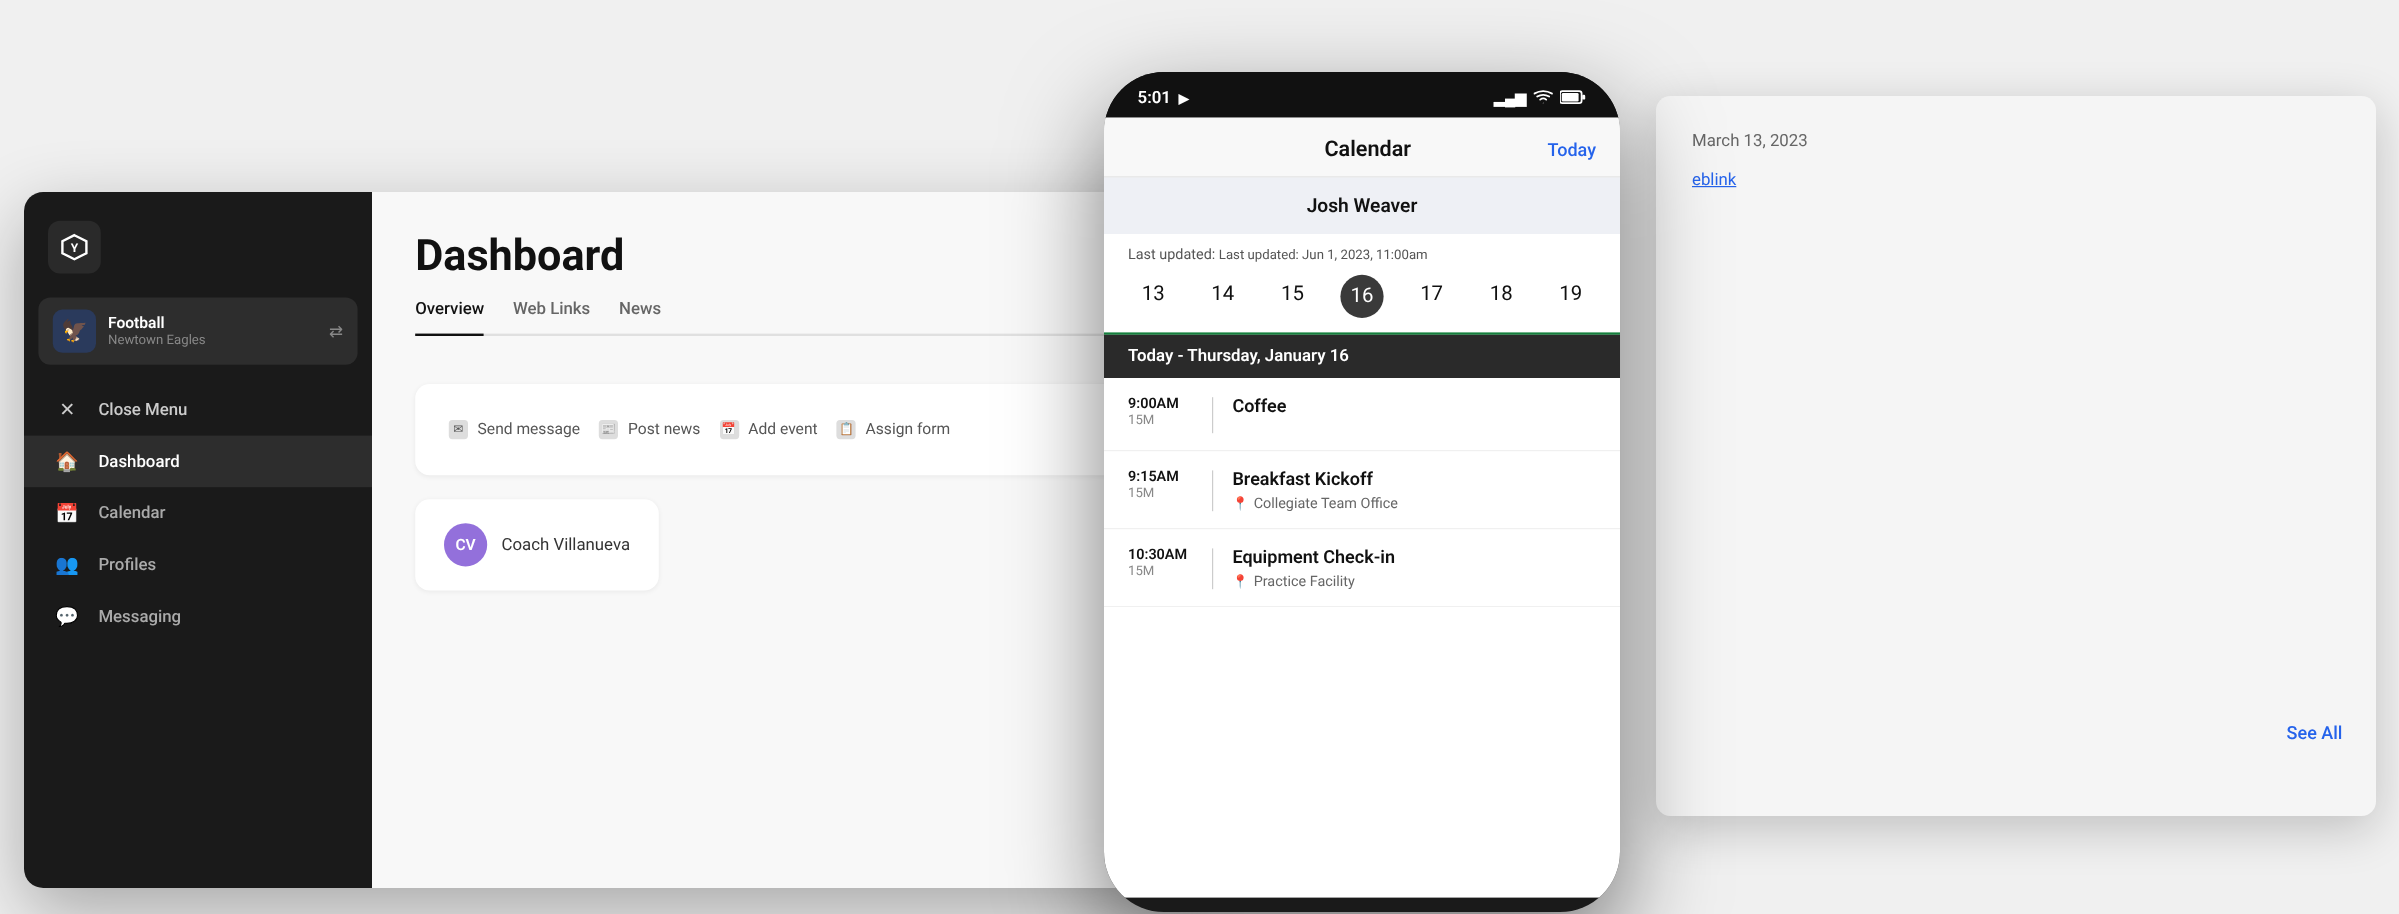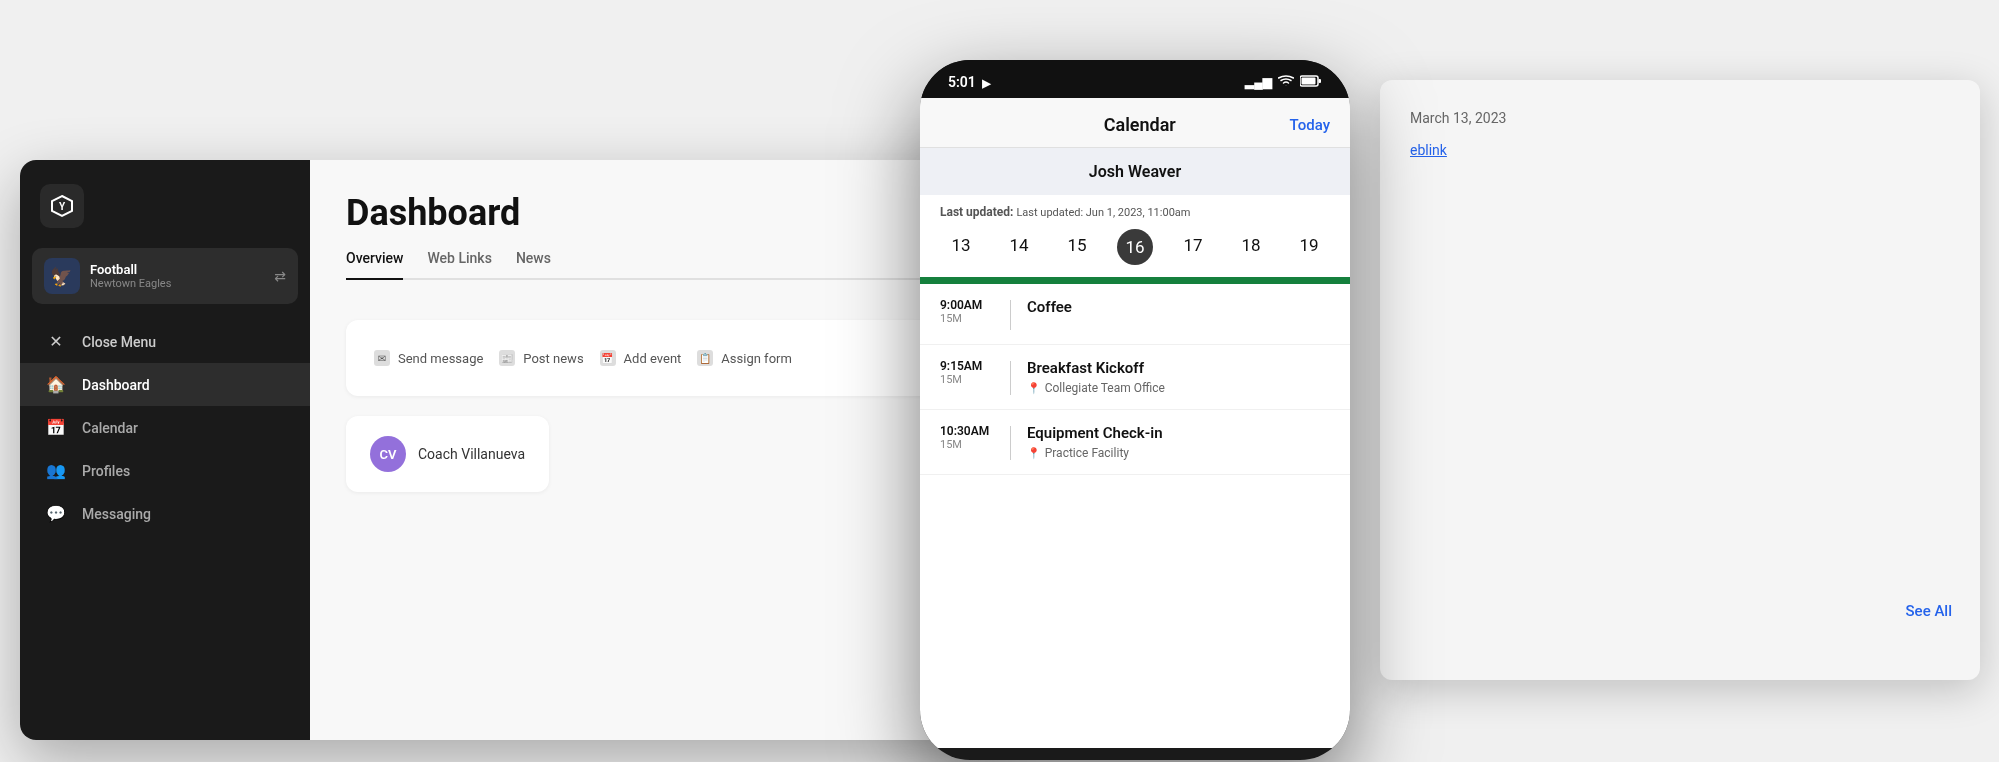--- a/index.html
+++ b/index.html
@@ -330,40 +330,40 @@
       font-weight: 600;
       color: #111;
       text-align: center;
     }
     .calendar-last-updated {
       padding: 10px 20px 6px;
       font-size: 12px;
       color: #555;
       background: white;
     }
-    .calendar-last-updated strong { font-weight: 700; }
+    .calendar-last-updated strong { font-weight: 400; }
     .calendar-week-header {
       display: grid;
       grid-template-columns: repeat(7, 1fr);
       padding: 8px 12px;
       background: white;
     }
     .cal-day-name {
       text-align: center;
       font-size: 11px;
       color: #888;
       font-weight: 500;
       padding: 4px 0;
     }
     .calendar-week-dates {
       display: grid;
       grid-template-columns: repeat(7, 1fr);
       padding: 4px 12px 12px;
       background: white;
-      border-bottom: 7px solid #15803d;
+      border-bottom: 2px solid #15803d;
     }
     .cal-date {
       text-align: center;
       font-size: 17px;
       font-weight: 400;
       color: #111;
       padding: 6px 4px;
       border-radius: 50%;
     }
     .cal-date.today {
@@ -573,20 +573,21 @@
     <div class="calendar-week-dates">
       <div class="cal-date">13</div>
       <div class="cal-date">14</div>
       <div class="cal-date">15</div>
       <div class="cal-date today">16</div>
       <div class="cal-date">17</div>
       <div class="cal-date">18</div>
       <div class="cal-date">19</div>
     </div>
 
+    <div class="calendar-today-label">Today - Thursday, January 16</div>
 
     <div class="calendar-events">
 
       <div class="cal-event">
         <div class="cal-event-time">
           <div class="cal-event-time-main">9:00AM</div>
           <div class="cal-event-time-dur">15M</div>
         </div>
         <div class="cal-event-divider"></div>
         <div class="cal-event-content">

